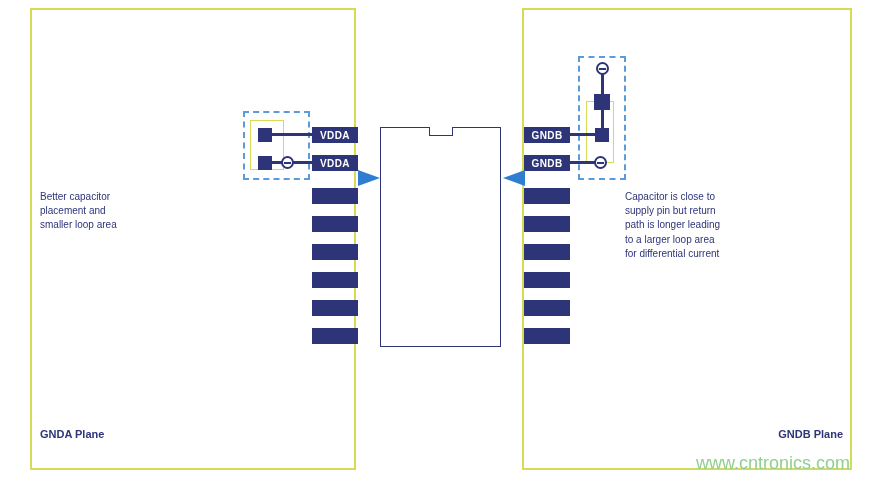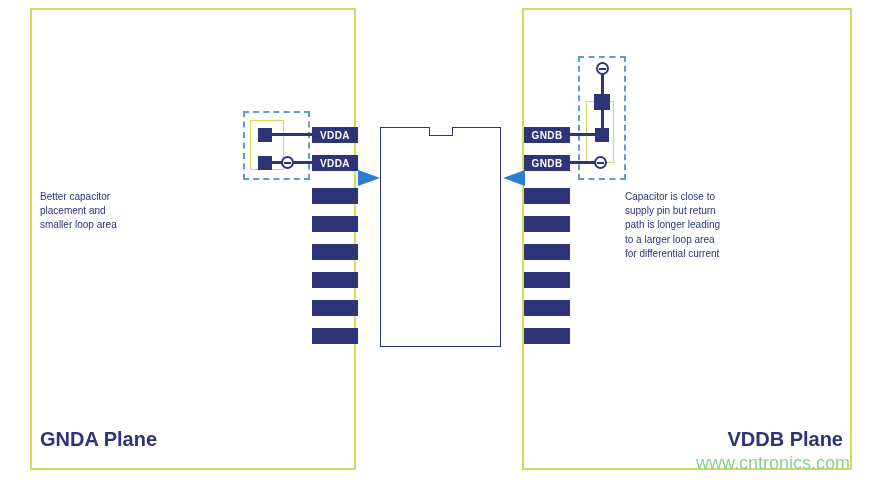--- a/index.html
+++ b/index.html
@@ -69,21 +69,21 @@
   }
   .desc{
     color:#2d3478;
     font-size:10px;
     line-height:1.42;
     white-space:pre-line;
     font-weight:500;
   }
   .plane-name{
     color:#2d3478;
-    font-size:20px;
+    font-size:11px;
     font-weight:bold;
   }
   .watermark{
     color:#8fd08f;
     font-size:18px;
   }
 </style>
 </head>
 <body>
 
@@ -147,17 +147,17 @@
   <div class="abs desc" style="left:40px;top:190px;width:200px;text-align:left;">Better capacitor
 placement and
 smaller loop area</div>
   <div class="abs desc" style="right:30px;top:190px;width:220px;text-align:left;">Capacitor is close to
 supply pin but return
 path is longer leading
 to a larger loop area
 for differential current</div>
 
   <div class="abs plane-name" style="left:40px;top:428px;">GNDA Plane</div>
-  <div class="abs plane-name" style="right:32px;top:428px;text-align:right;">VDDB Plane</div>
+  <div class="abs plane-name" style="right:32px;top:428px;text-align:right;">GNDB Plane</div>
 
   <div class="abs watermark" style="right:25px;top:453px;">www.cntronics.com</div>
 
 </div>
 
 </body></html>

